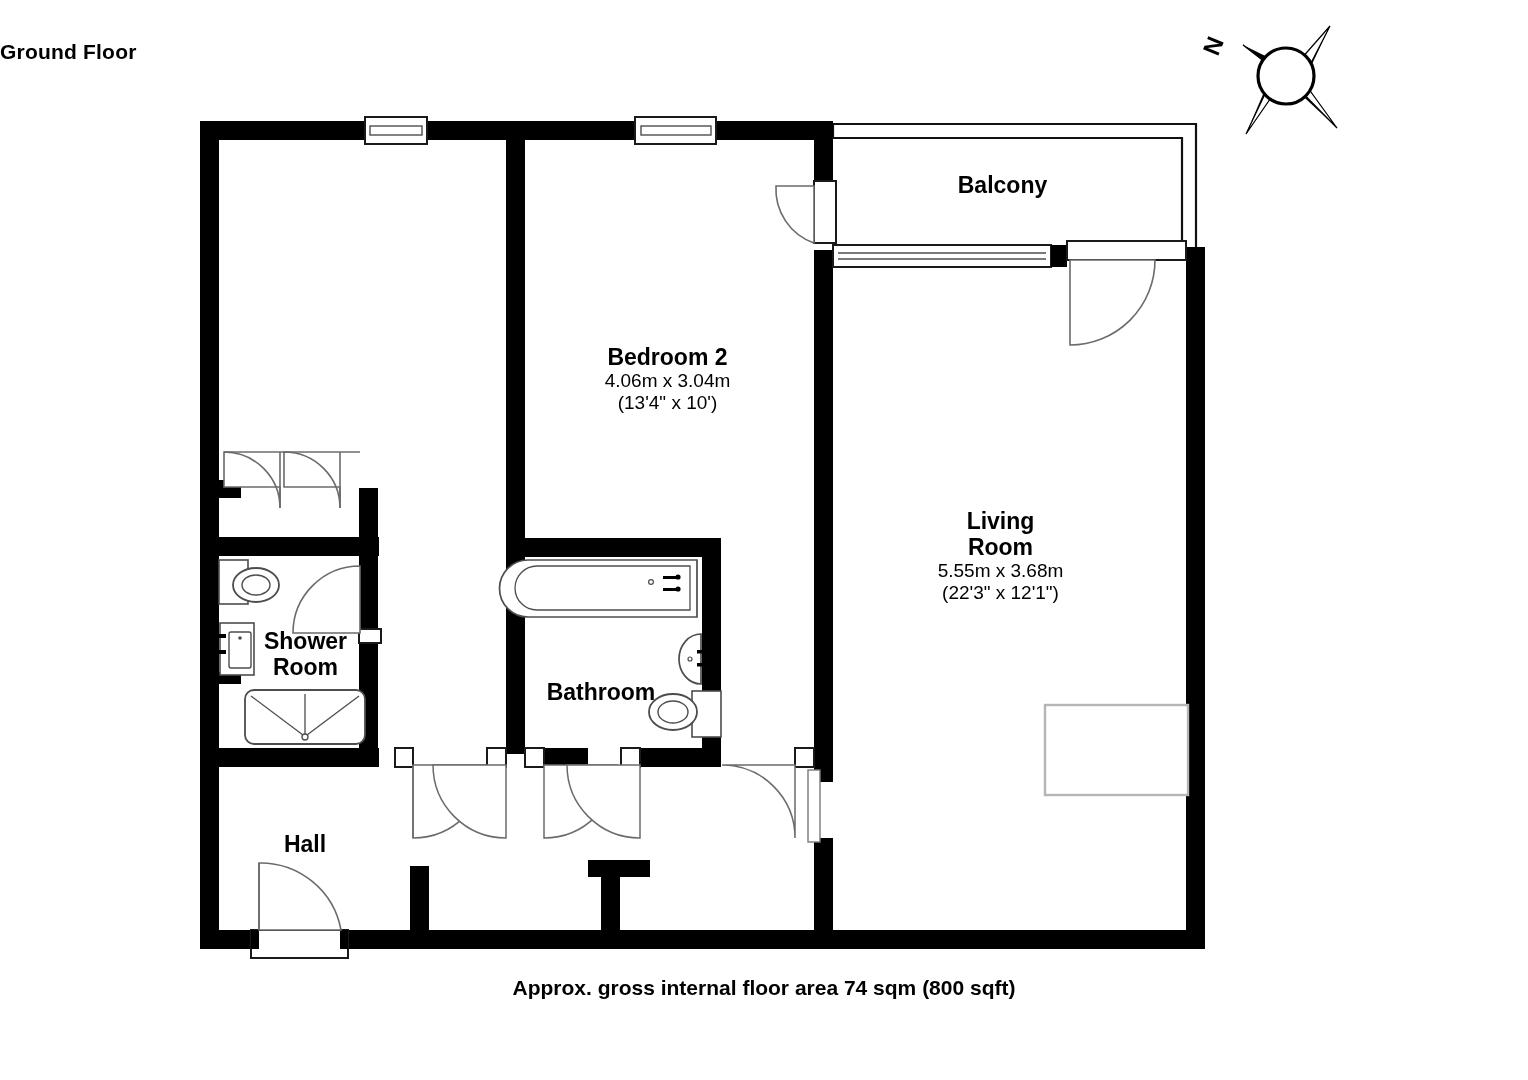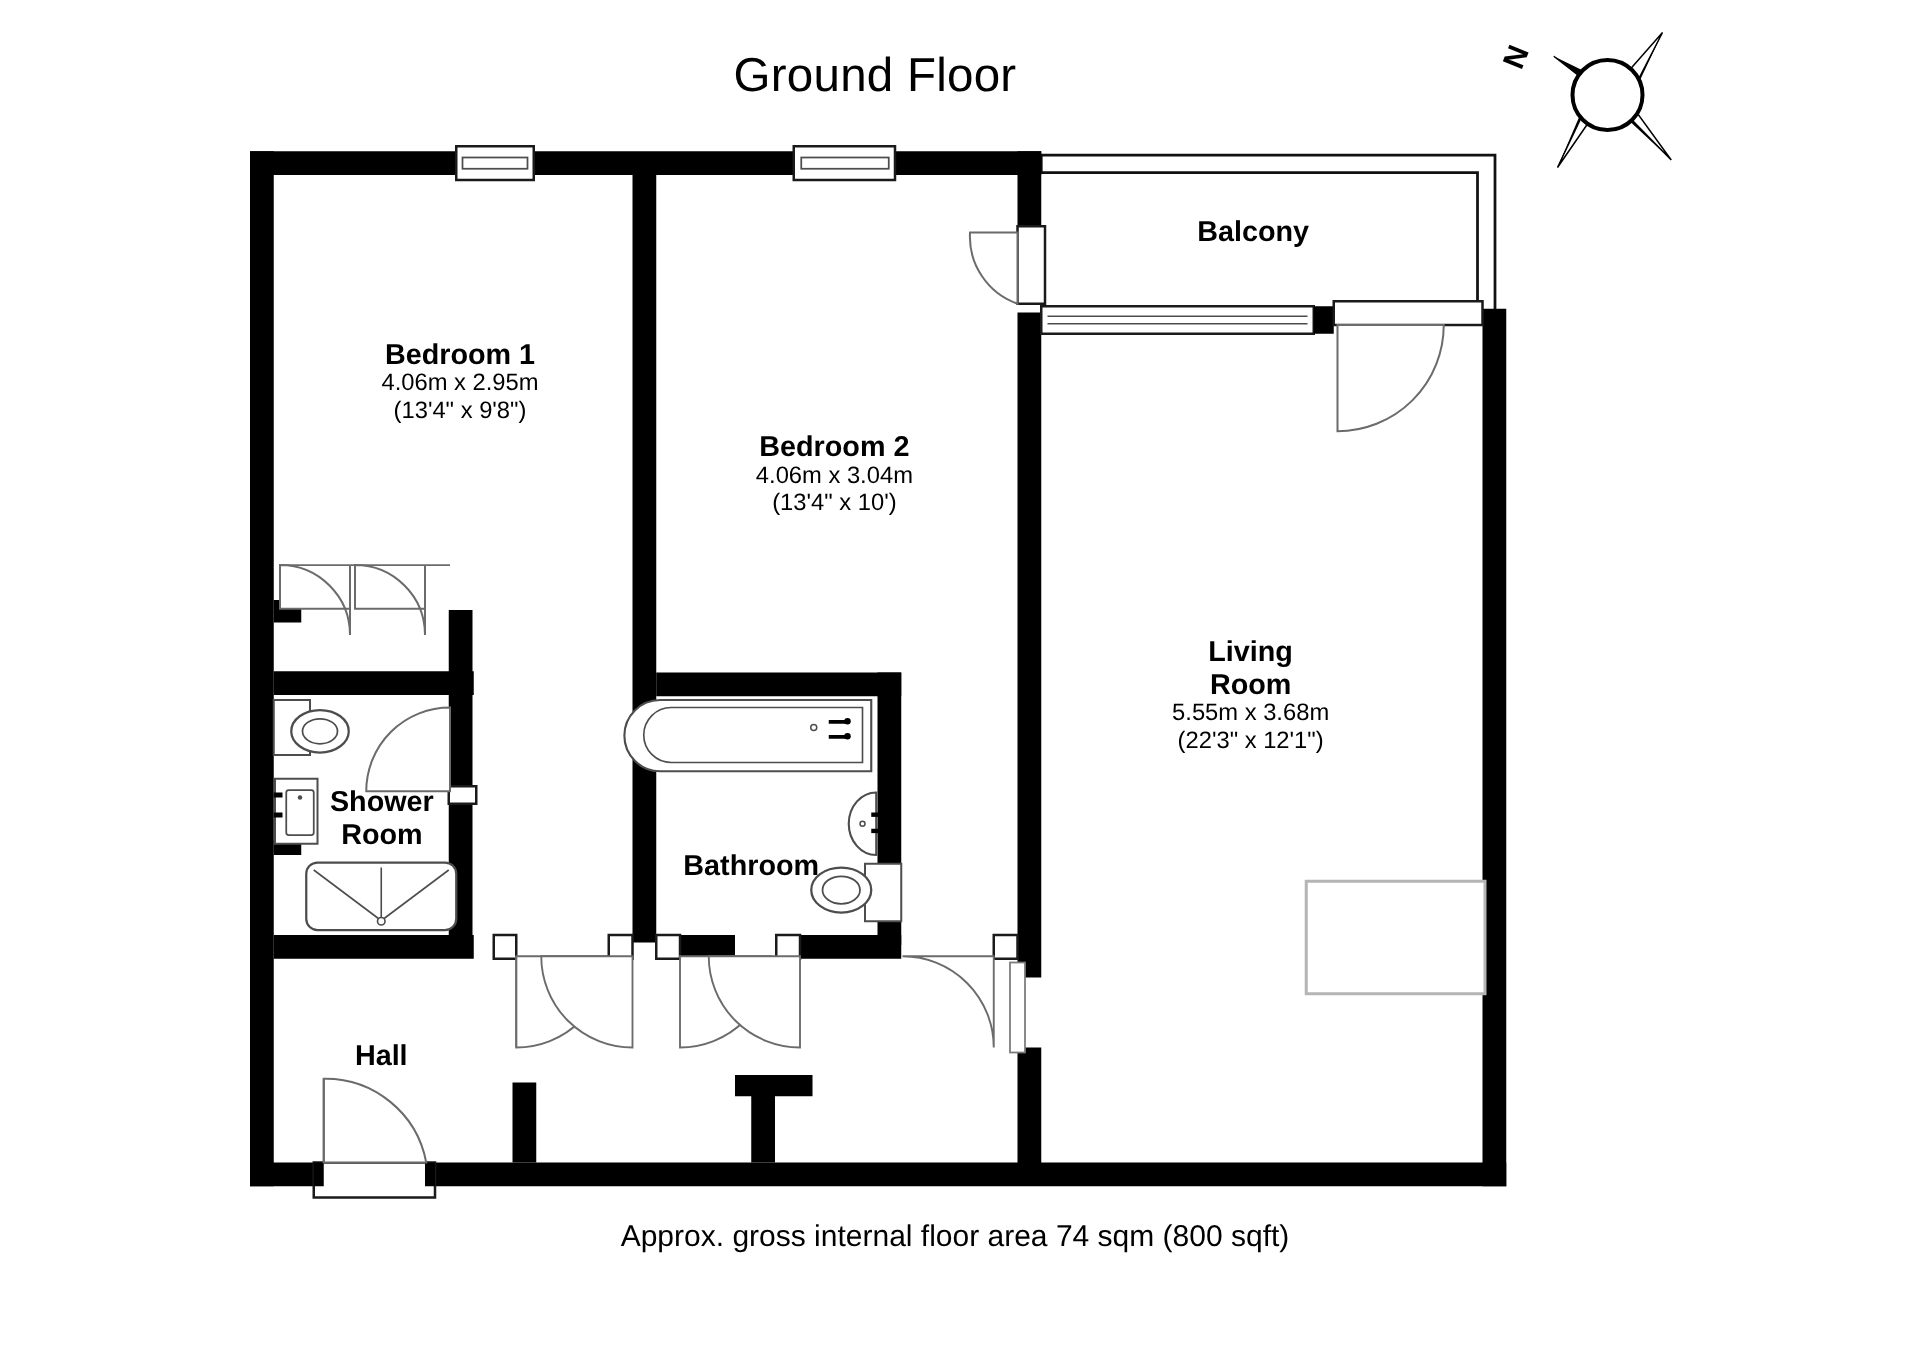--- a/index.html
+++ b/index.html
@@ -19,33 +19,32 @@
     position: absolute;
     left: 0; top: 0;
     width: 1528px;
     height: 1080px;
   }
   .page-title {
     position: absolute;
     left: 0;
     top: 40px;
     width: 1400px;
-    text-align: center;
-    font-size: 38px;
-    font-weight: normal;
+    font-size: 21px;
+    font-weight: bold;
     letter-spacing: 0.2px;
   }
   .footer-note {
     position: absolute;
     left: 0;
     top: 976px;
     width: 1528px;
     text-align: center;
-    font-size: 24px;
-    font-weight: normal;
+    font-size: 21px;
+    font-weight: bold;
   }
   .room-label {
     position: absolute;
     text-align: center;
     line-height: 1.14;
   }
   .room-label .rl-name {
     font-size: 23px;
     font-weight: bold;
     display: block;
@@ -273,25 +272,20 @@
       <path d="M 1286 76 L 1243 45 L 1286 66 Z" fill="#000000"></path>
       <path d="M 1286 76 L 1243 45 L 1270 66 Z" fill="#ffffff" stroke="#000000" stroke-width="1.2"></path>
       <path d="M 1286 76 L 1337 128 L 1292 86 Z" fill="#000000"></path>
       <path d="M 1286 76 L 1337 128 L 1308 88 Z" fill="#ffffff" stroke="#000000" stroke-width="1.2"></path>
       <circle cx="1286" cy="76" r="28" fill="#ffffff" stroke="#000000" stroke-width="3.2"></circle>
     </g>
   </svg>
 
   <div style="position:absolute; left:1205px; top:32px; font-size:24px; font-weight:bold; transform:rotate(-68deg);">N</div>
 
-  <div class="room-label" style="left:248px; top:270px; width:240px;">
-    <span class="rl-name">Bedroom 1</span>
-    <span class="rl-dim">4.06m x 2.95m</span>
-    <span class="rl-dimimp">(13'4" x 9'8")</span>
-  </div>
 
   <div class="room-label" style="left:545px; top:344px; width:245px;">
     <span class="rl-name">Bedroom 2</span>
     <span class="rl-dim">4.06m x 3.04m</span>
     <span class="rl-dimimp">(13'4" x 10')</span>
   </div>
 
   <div class="room-label" style="left:888px; top:508px; width:225px;">
     <span class="rl-name">Living
 Room</span>

